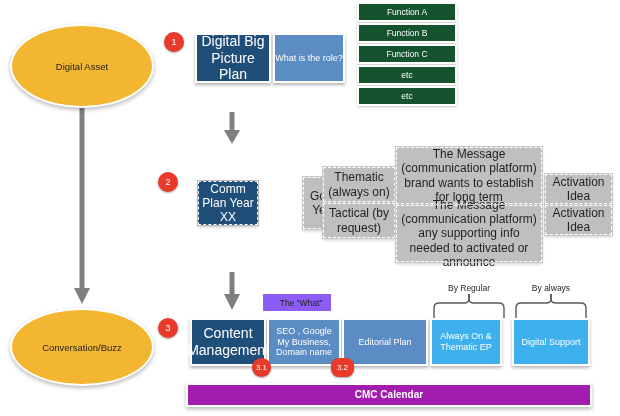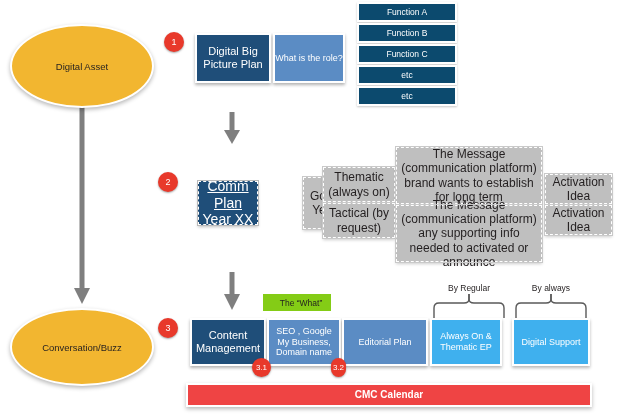--- a/index.html
+++ b/index.html
@@ -40,79 +40,78 @@
     justify-content: center;
     text-align: center;
     line-height: 1.18;
     box-sizing: border-box;
   }
 
   
   .navy {
     background: #1F4E79;
     color: #ffffff;
-    font-size: 11px;
+    font-size: 14px;
     border: 2px solid #ffffff;
     box-shadow: 0 2px 3px rgba(0,0,0,0.30);
   }
   .midblue {
     background: #5B8CC4;
     color: #ffffff;
     font-size: 9px;
     border: 2px solid #ffffff;
     box-shadow: 0 2px 3px rgba(0,0,0,0.30);
   }
   .fnbox {
-    background: #0c4a6e;
+    background: #14532d;
     color: #ffffff;
     font-size: 8.5px;
     border: 2px solid #ffffff;
     box-shadow: 0 1px 2px rgba(0,0,0,0.22);
   }
 
   
   .navy-dash {
     background: #1F4E79;
     color: #ffffff;
-    font-size: 14px;
+    font-size: 12px;
     border: 1.5px dashed #ffffff;
     outline: 1px solid #b9b9b9;
     box-shadow: 0 2px 3px rgba(0,0,0,0.25);
-    text-decoration: underline;
   }
   .gray-dash {
     background: #BFBFBF;
     color: #231f20;
     font-size: 12px;
     border: 1.5px dashed #ffffff;
     outline: 1px solid #c9c9c9;
     box-shadow: 0 2px 3px rgba(0,0,0,0.20);
   }
 
   
   .lightblue {
     background: #3FB0EE;
     color: #ffffff;
     font-size: 9px;
     border: 2px solid #ffffff;
     box-shadow: 0 2px 3px rgba(0,0,0,0.28);
   }
   .calbar {
-    background: #ef4444;
+    background: #a21caf;
     color: #ffffff;
     font-size: 10px;
     font-weight: bold;
     border: 2px solid #ffffff;
     box-shadow: 0 2px 4px rgba(0,0,0,0.28);
     justify-content: center;
   }
 
   
   .yellow {
-    background: #84cc16;
+    background: #8b5cf6;
     color: #231f20;
     font-size: 8.5px;
     display: flex;
     align-items: center;
     justify-content: center;
     padding-left: 8px;
   }
 
   
   .badge {
@@ -188,21 +187,21 @@
   </div>
   <div class="abs badge" style="left:158px; top:172px; width:20px; height:20px;">
     <span>2</span>
   </div>
   <div class="abs badge" style="left:158px; top:318px; width:20px; height:20px;">
     <span>3</span>
   </div>
   <div class="abs badge small" style="left:252px; top:358px; width:19px; height:19px;">
     <span>3.1</span>
   </div>
-  <div class="abs badge small" style="left:331px; top:358px; width:15px; height:19px;border-radius:8px;">
+  <div class="abs badge small" style="left:331px; top:358px; width:23px; height:19px;border-radius:8px;">
     <span>3.2</span>
   </div>
 
   <div class="abs box navy" style="left:195px; top:33px; width:76px; height:50px;">
     <span>Digital Big Picture Plan</span>
   </div>
 
   <div class="abs box midblue" style="left:273px; top:33px; width:72px; height:50px;">
     <span>What is the role?</span>
   </div>

